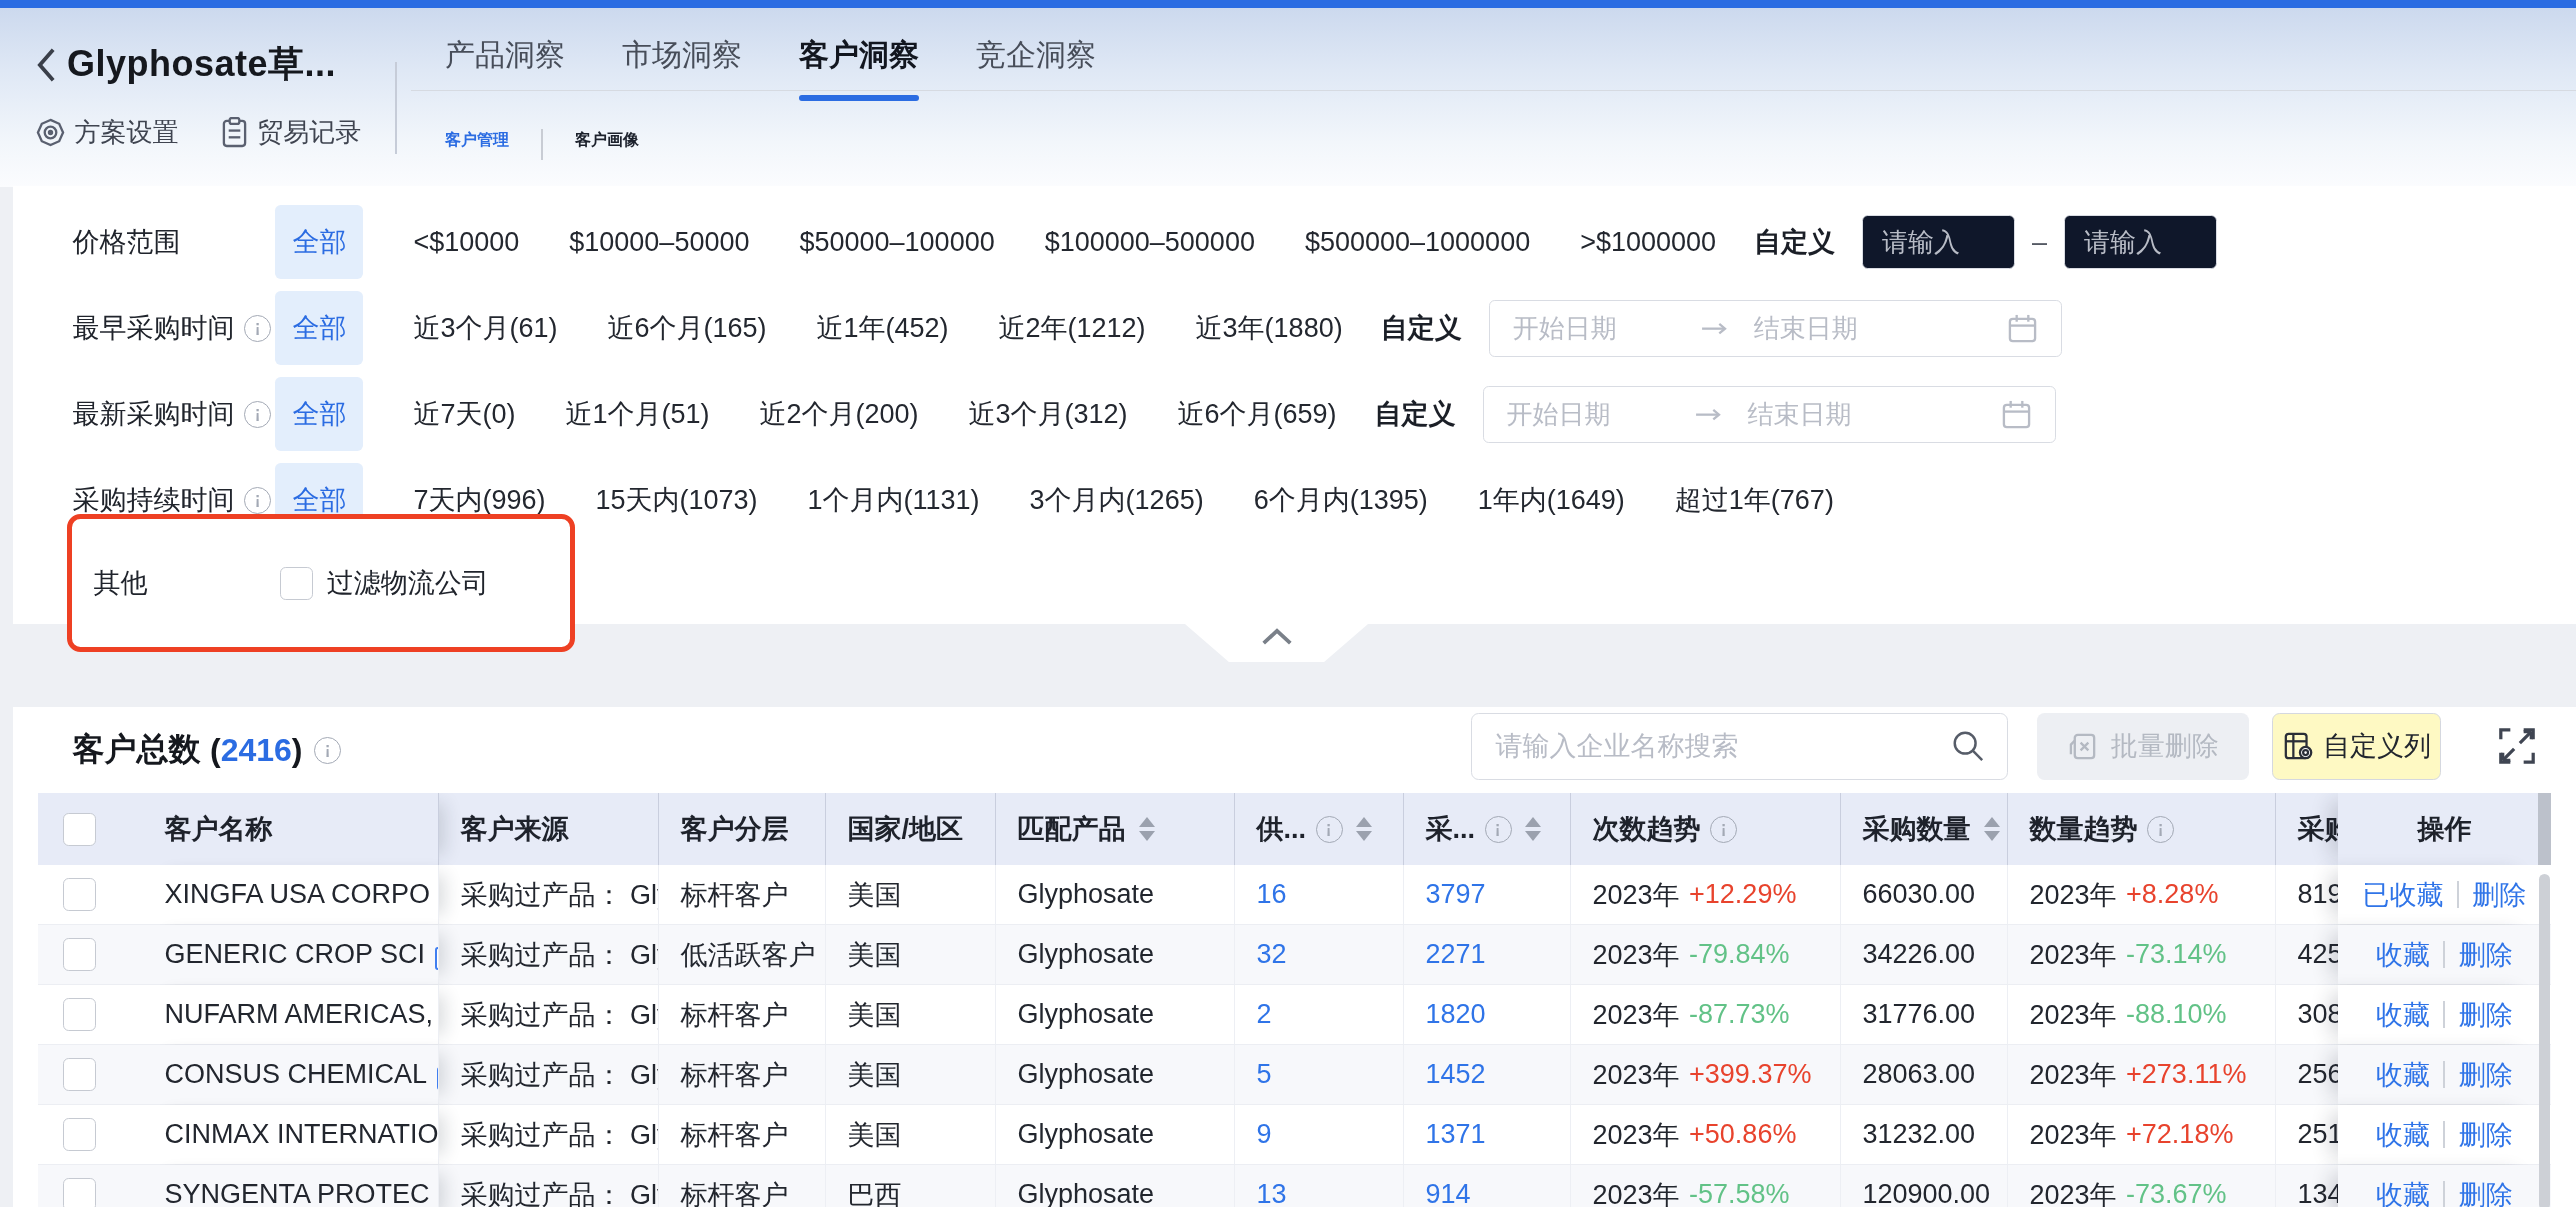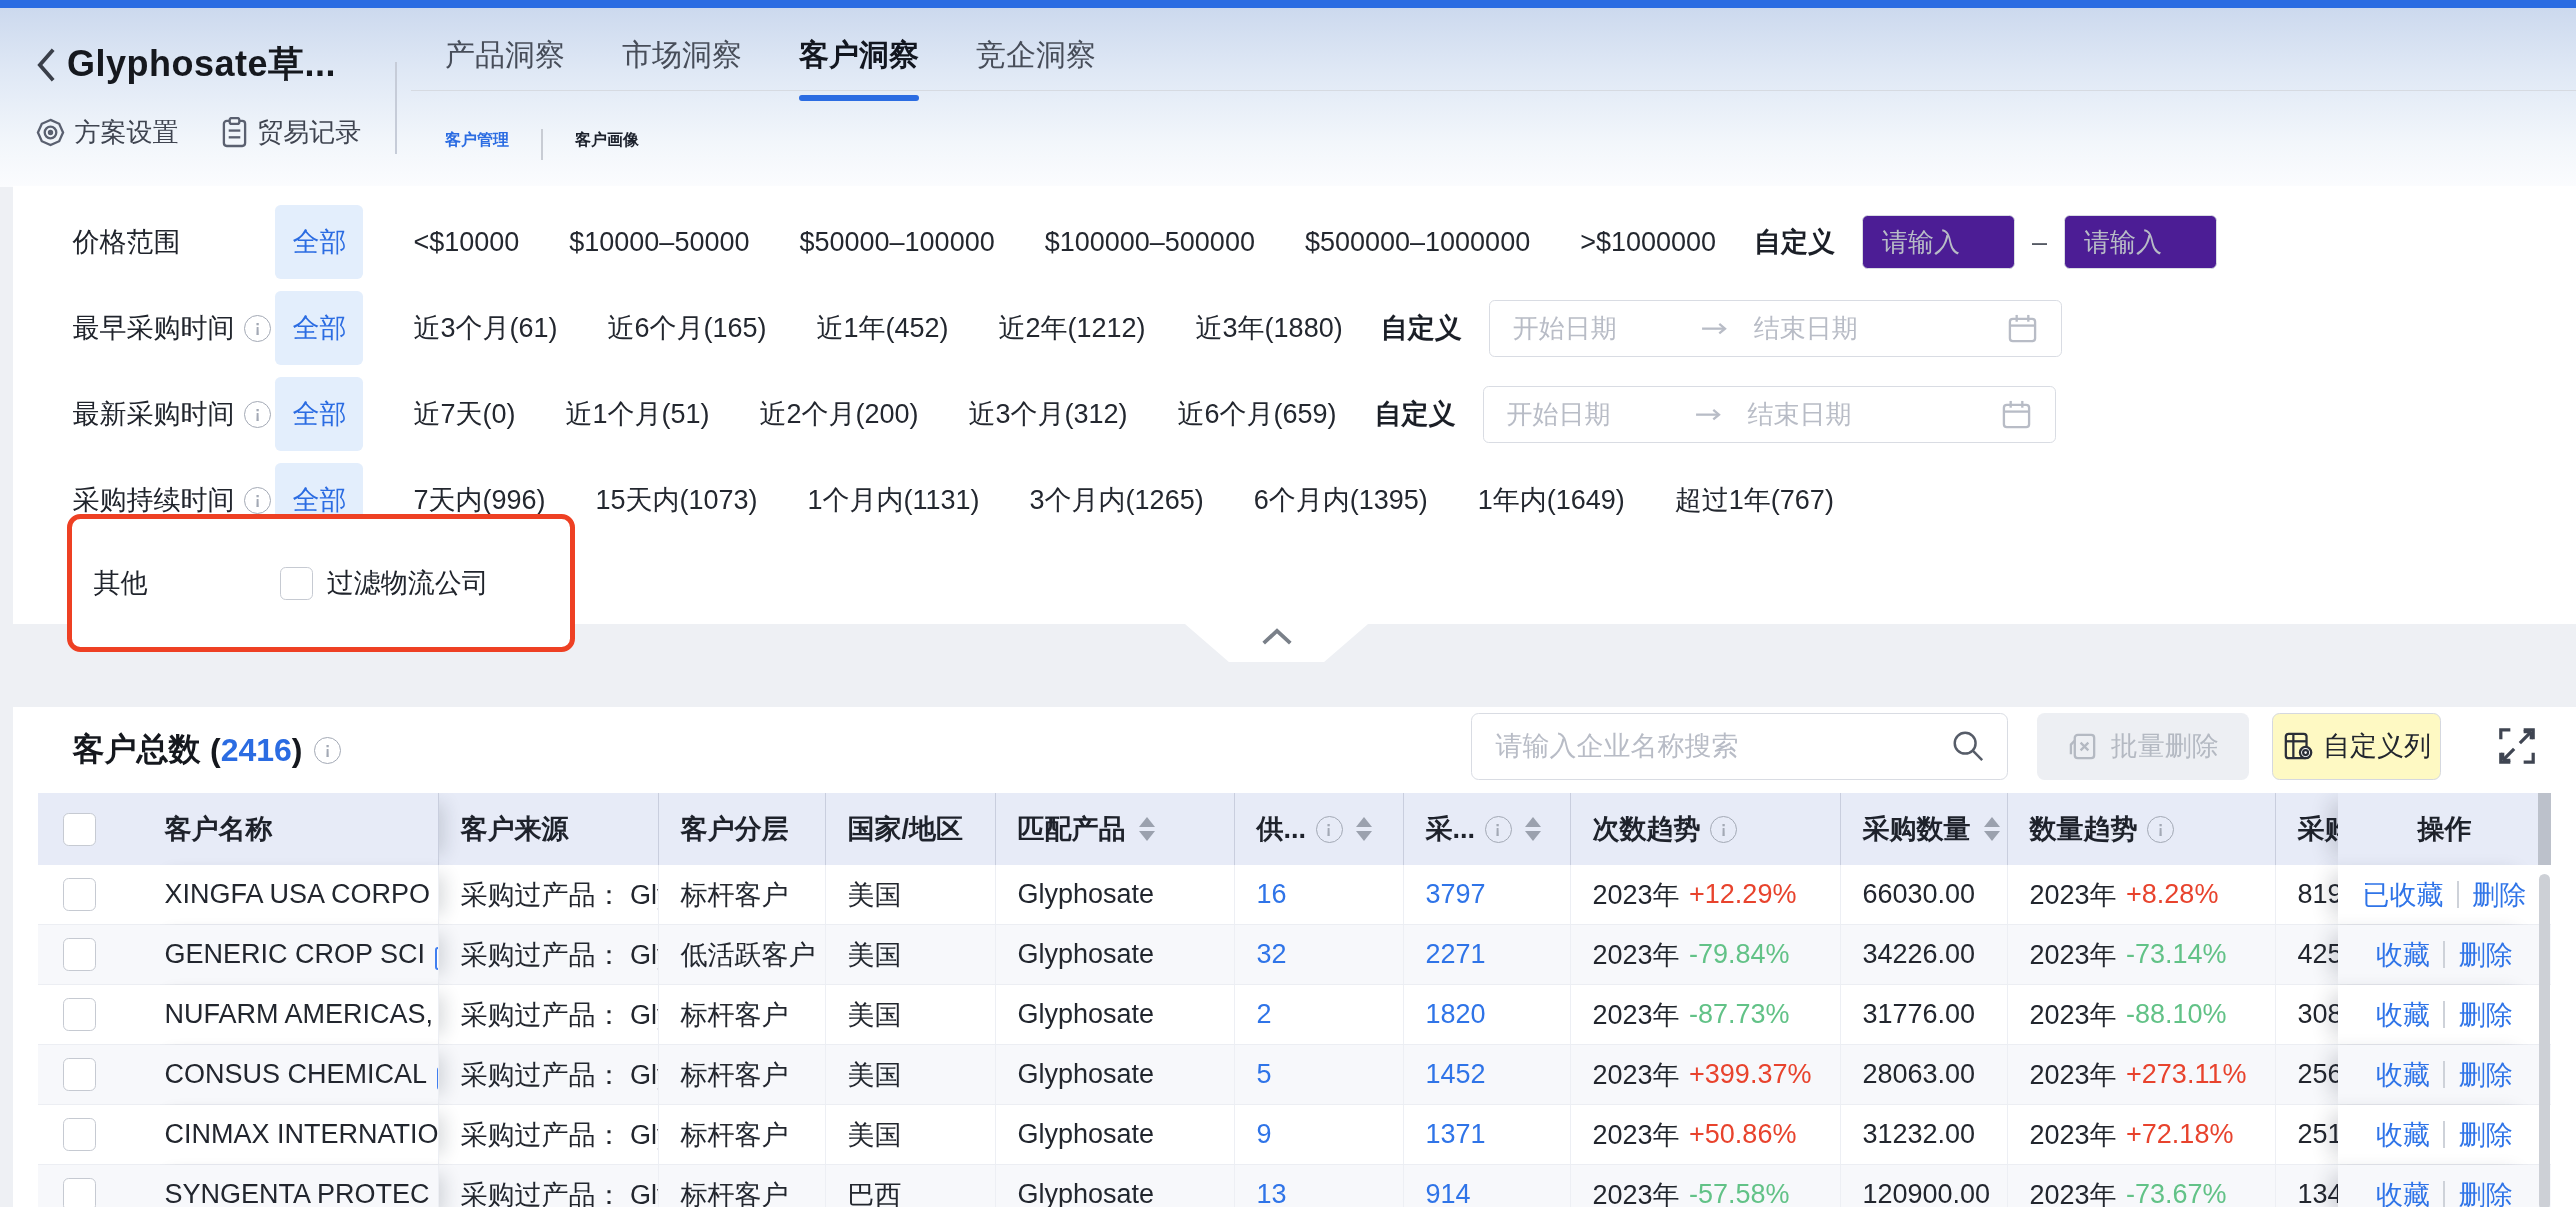--- a/index.html
+++ b/index.html
@@ -30,21 +30,21 @@
   .subtab.active::after{content:"";position:absolute;left:50%;transform:translateX(-50%);bottom:-40px;width:55px;height:5.7px;background:#2b6ce2;border-radius:2.9px;}
   .subtab-div{width:1.9px;height:31px;background:#c8ccd4;}
   
   .filter-card{position:absolute;left:13.4px;right:0;top:186px;height:438px;background:#ffffff;padding-top:13.4px;box-sizing:border-box;}
   .f-row{height:86px;display:flex;align-items:center;padding-left:59px;}
   .f-label{width:203px;display:flex;align-items:center;font-size:27px;color:#20242c;flex:none;}
   .f-opts{display:flex;align-items:center;gap:50px;margin-right:38px;}
   .opt{font-size:27px;color:#23272f;cursor:pointer;white-space:nowrap;}
   .opt.chip{background:#e3eefc;color:#2b6ce2;padding:19px 17px;border-radius:5.7px;}
   .f-custom{font-size:27px;font-weight:700;color:#1b1f27;margin-right:27px;cursor:pointer;white-space:nowrap;}
-  .mini-input{width:153px;height:54px;border:1.9px solid #d9dce3;border-radius:5.7px;display:flex;align-items:center;padding-left:19px;font-size:26px;color:#b8bcc6;box-sizing:border-box;background:#4c1d95;}
+  .mini-input{width:153px;height:54px;border:1.9px solid #d9dce3;border-radius:5.7px;display:flex;align-items:center;padding-left:19px;font-size:26px;color:#b8bcc6;box-sizing:border-box;background:#0f172a;}
   .dash{margin:0 17px;font-size:27px;color:#555a64;}
   .date-box{width:573px;height:57px;border:1.9px solid #d9dce3;border-radius:5.7px;display:flex;align-items:center;padding:0 23px;box-sizing:border-box;gap:25px;background:#fff;cursor:pointer;}
   .date-box .ph{font-size:26px;color:#b8bcc6;white-space:nowrap;}
   .date-box .ph:first-child{flex:none;width:162px;}
   .darrow{display:inline-flex;color:#b8bcc6;}
   .calic{margin-left:auto;display:inline-flex;}
   .infoi{width:25px;height:25px;border:1.9px solid #a3a9b5;border-radius:50%;margin-left:9.6px;display:inline-flex;align-items:center;justify-content:center;flex:none;cursor:pointer;}
   .infoi::after{content:"!";font-size:16px;color:#a3a9b5;font-weight:700;transform:rotate(180deg);}
   .annotation-box{position:absolute;left:54px;top:328px;width:508px;height:138px;border:5.7px solid #ee4023;border-radius:13.4px;display:flex;align-items:center;padding-left:21px;box-sizing:border-box;background:#fff;}
   .annotation-box .f-label{width:187px;}

